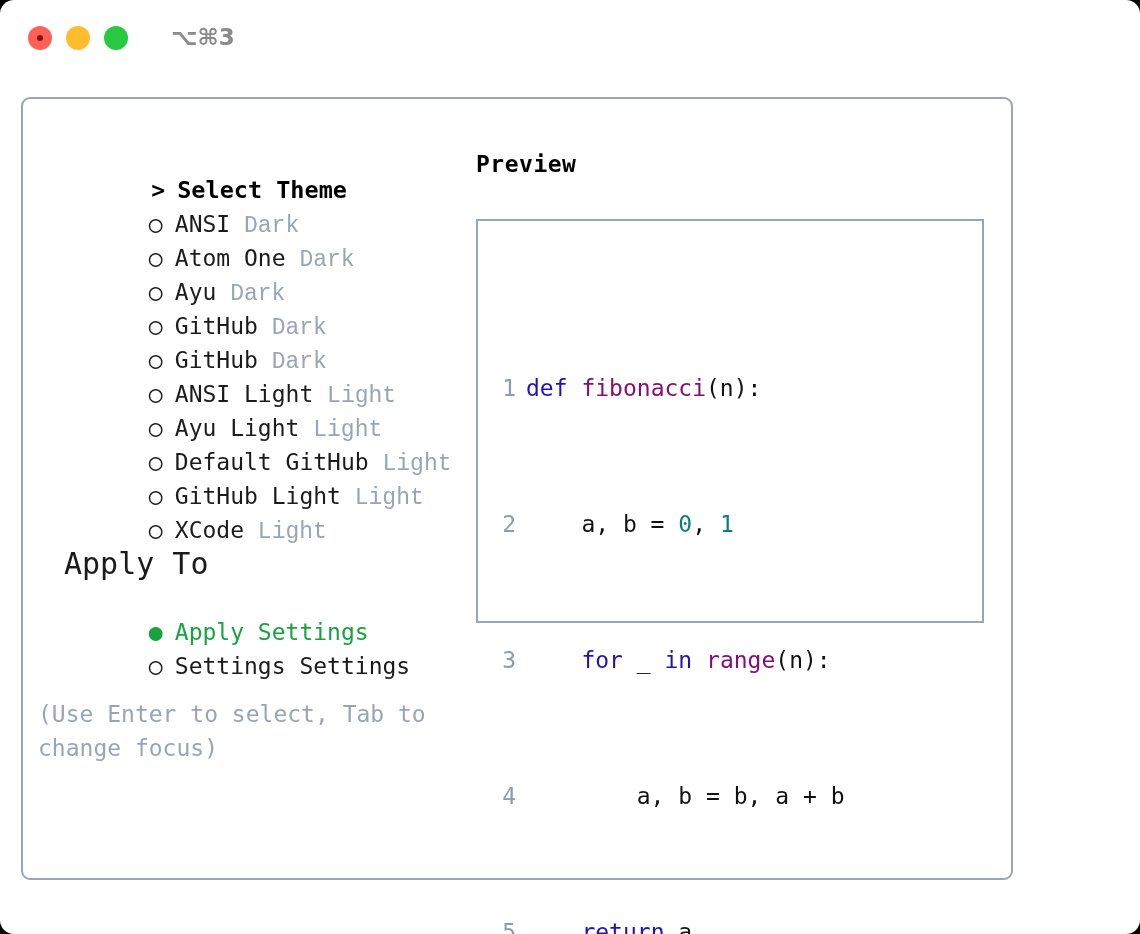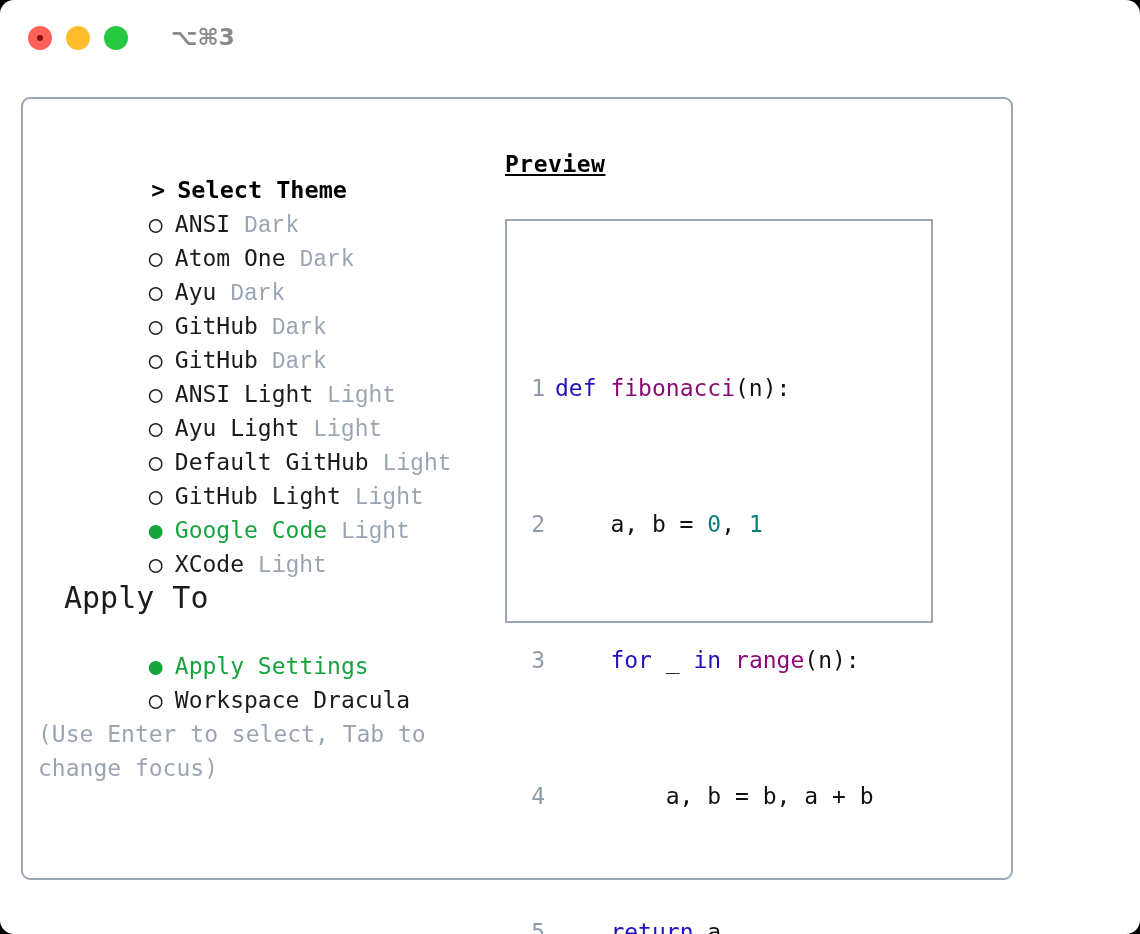--- a/index.html
+++ b/index.html
@@ -126,49 +126,48 @@
   .section-title {
     height: 34px;
     line-height: 34px;
     font-size: 30px;
     color: #1b1b1b;
     padding-left: 26px;
     white-space: pre;
   }
 
   .help {
-    margin-top: 34px;
+    margin-top: 48px;
     font-size: 23px;
     line-height: 34px;
     color: #9aa5b4;
     width: 412px;
     white-space: pre-wrap;
   }
 
   
   .right-col {
     position: absolute;
-    left: 482px;
+    left: 453px;
     top: 48px;
     width: 490px;
-    text-decoration: underline;
   }
 
   .preview-title {
     font-size: 23px;
     font-weight: 700;
     color: #000000;
     line-height: 34px;
     height: 34px;
     letter-spacing: 0.5px;
   }
 
   .preview-box {
     margin-top: 38px;
-    width: 428px;
+    width: 508px;
     height: 404px;
     border: 2px solid #9aa6b4;
     box-sizing: border-box;
     background: #ffffff;
     position: relative;
   }
 
   .code {
     position: absolute;
     left: 12px;
@@ -234,36 +233,33 @@
       </div>
       <div class="row">
         <span class="marker">○</span><span class="label">Ayu Light</span><span class="variant"> </span><span class="variant">Light</span>
       </div>
       <div class="row">
         <span class="marker">○</span><span class="label">Default GitHub</span><span class="variant"> </span><span class="variant">Light</span>
       </div>
       <div class="row">
         <span class="marker">○</span><span class="label">GitHub Light</span><span class="variant"> </span><span class="variant">Light</span>
       </div>
-      <div class="row selected">
-        <span class="marker">●</span><span class="label">Google Code</span><span class="variant"> </span><span class="variant">Light</span>
-      </div>
       <div class="row">
         <span class="marker">○</span><span class="label">XCode</span><span class="variant"> </span><span class="variant">Light</span>
       </div>
 
       <div class="spacer-row"></div>
 
       <div class="section-title">Apply To</div>
 
       <div class="row selected">
         <span class="marker">●</span><span class="label">Apply Settings</span>
       </div>
       <div class="row">
-        <span class="marker">○</span><span class="label">Workspace Dracula</span>
+        <span class="marker">○</span><span class="label">Settings Settings</span>
       </div>
 
       <div class="help">(Use Enter to select, Tab to change focus)</div>
     </div>
 
     <div class="right-col">
       <div class="preview-title">Preview</div>
 
       <div class="preview-box">
         <div class="code">

